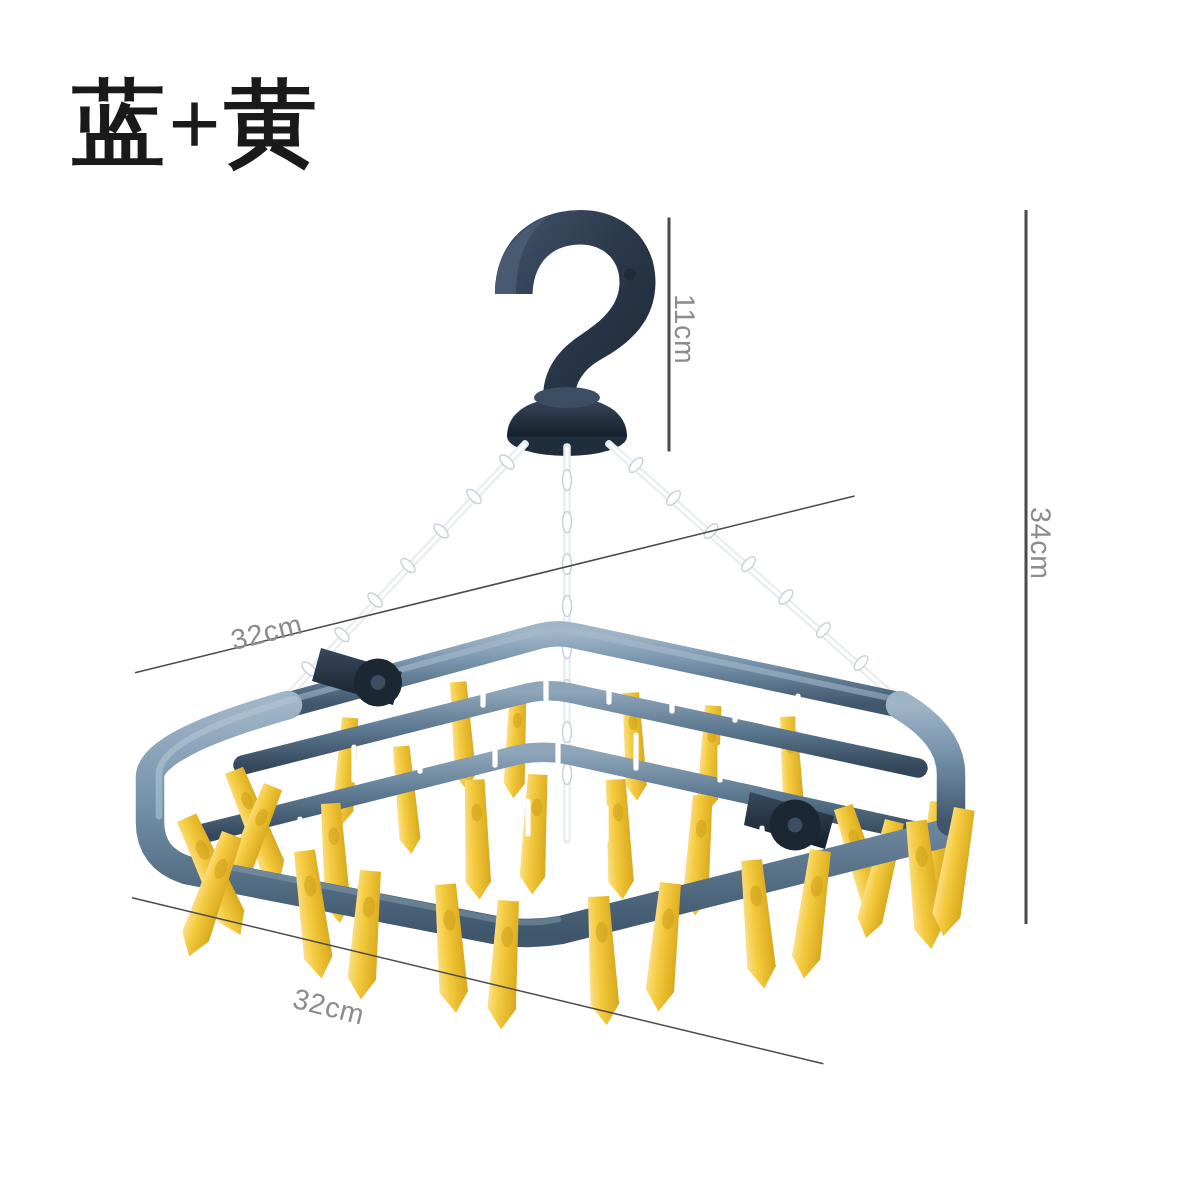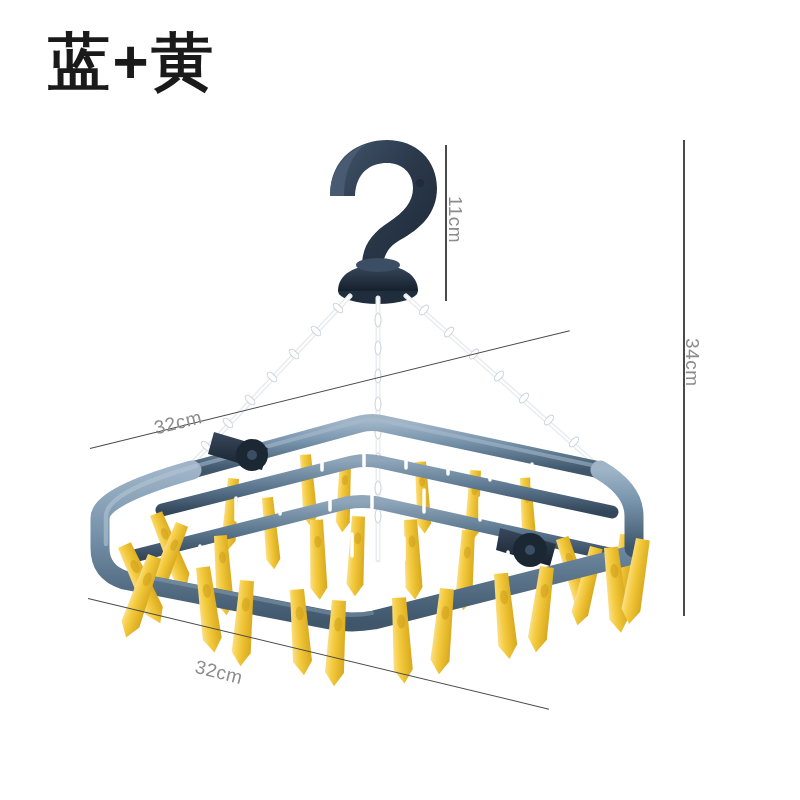--- a/index.html
+++ b/index.html
@@ -13,26 +13,26 @@
     height: 800px;
     background: #ffffff;
     overflow: hidden;
     font-family: "Liberation Sans", sans-serif;
   }
 
   
   #variant-title {
     position: absolute;
     left: 48px;
-    top: 36px;
+    top: 52px;
     font-size: 62px;
     font-weight: 700;
     letter-spacing: 2px;
     color: #1a1a1a;
-    font-family: Liberation Mono, monospace;
+    font-family: Liberation Serif, serif;
     line-height: 1;
     white-space: nowrap;
   }
 
   
   .dim-line {
     position: absolute;
     background: #4a4a4a;
   }
   .dim-line.vert { width: 1.5px; }

